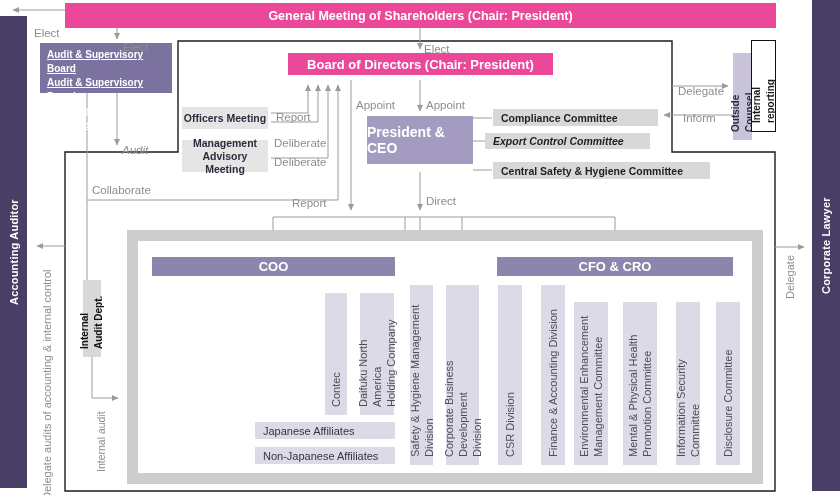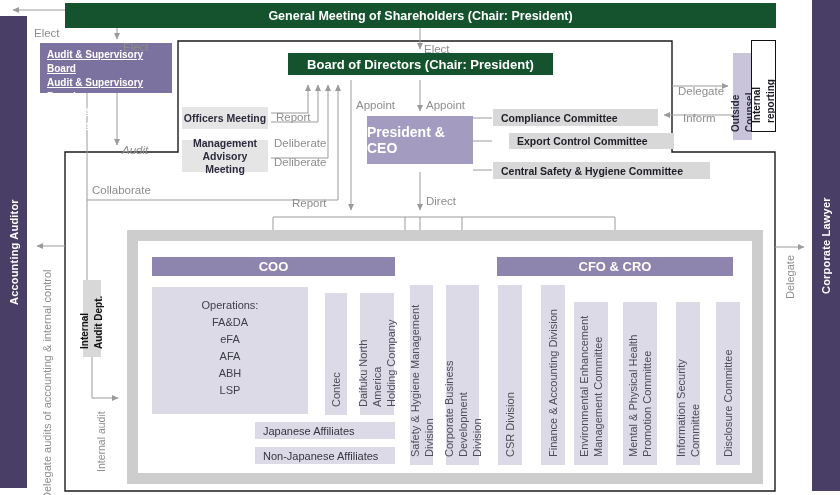--- a/index.html
+++ b/index.html
@@ -1,19 +1,19 @@
 <!DOCTYPE html>
 <html><head>
 <meta charset="utf-8">
 <style>
   html,body{margin:0;padding:0;background:#fff;}
   #stage{position:relative;width:840px;height:495px;background:#fff;overflow:hidden;
          font-family:"Liberation Sans",sans-serif;}
   .box{position:absolute;box-sizing:border-box;}
-  .bar{background:#14532d;color:#fff;font-weight:bold;display:flex;align-items:center;justify-content:center;}
+  .bar{background:#ec4899;color:#fff;font-weight:bold;display:flex;align-items:center;justify-content:center;}
   .side{background:#493e66;color:#fff;font-weight:bold;font-size:12.5px;letter-spacing:.2px;}
   .lp{background:#e5e5e5;color:#2c2c3e;font-weight:bold;display:flex;align-items:center;justify-content:center;text-align:center;}
   .grayb{background:#d8d8d8;color:#1e1e27;font-weight:bold;display:flex;align-items:center;padding-left:8px;font-size:10.5px;}
   .lav{background:#dcdae7;color:#4c4d57;}
   .pre{white-space:pre-line;}
   .vbox{writing-mode:vertical-rl;transform:rotate(180deg);display:flex;align-items:center;justify-content:flex-start;
         padding:8px 1px;font-size:11px;line-height:14px;white-space:pre-line;}
   .vcenter{justify-content:center;}
   .label{position:absolute;font-size:11.5px;color:#8d8d8d;white-space:nowrap;margin-top:13px;}
   .vlabel{position:absolute;writing-mode:vertical-rl;transform:rotate(180deg);font-size:11px;color:#8d8d8d;
@@ -96,43 +96,36 @@
 
   <div class="box bar" style="left:288px;top:53px;width:265px;height:22px;font-size:13px;">Board of Directors (Chair: President)</div>
 
   <div class="box lp" style="left:182px;top:107px;width:86px;height:22px;font-size:10.5px;">Officers Meeting</div>
   <div class="box lp pre" style="left:182px;top:140px;width:86px;height:32px;font-size:10.5px;line-height:13px;">Management
 Advisory Meeting</div>
 
   <div class="box bar" style="left:367px;top:116px;width:106px;height:48px;background:#a39cc0;font-size:14px;">President &amp; CEO</div>
 
   <div class="box grayb" style="left:493px;top:109px;width:165px;height:17px;">Compliance Committee</div>
-  <div class="box grayb" style="left:509px;top:133px;width:165px;height:16px;">Export Control Committee</div>
+  <div class="box grayb" style="left:485px;top:133px;width:165px;height:16px;font-style:italic;">Export Control Committee</div>
   <div class="box grayb" style="left:493px;top:162px;width:217px;height:17px;">Central Safety &amp; Hygiene Committee</div>
 
   <div class="box vbox vcenter" style="left:733px;top:53px;width:19px;height:87px;background:#c9c4da;
        color:#2c2c3e;font-weight:bold;font-size:10px;">Outside Counsel</div>
   <div class="box vbox vcenter" style="left:751px;top:40px;width:25px;height:92px;background:#fff;
        border:1.5px solid #111;color:#1a1a22;font-weight:bold;font-size:10px;">Internal reporting</div>
 
   <div class="box vbox vcenter" style="left:83px;top:280px;width:18px;height:77px;background:#d8d8d8;
        color:#111;font-weight:bold;font-size:10px;">Internal Audit Dept.</div>
 
   <div class="box" style="left:127px;top:230px;width:636px;height:254px;border:11px solid #cdcdcd;background:#fff;"></div>
 
   <div class="box bar" style="left:152px;top:257px;width:243px;height:19px;background:#8d85ae;font-size:13px;">COO</div>
   <div class="box bar" style="left:497px;top:257px;width:236px;height:19px;background:#8d85ae;font-size:13px;">CFO &amp; CRO</div>
 
-  <div class="box lav pre" style="left:152px;top:287px;width:156px;height:127px;font-size:11px;
-       line-height:17px;text-align:center;padding-top:10px;color:#3d3e48;">Operations:
-FA&amp;DA
-eFA
-AFA
-ABH
-LSP</div>
 
   <div class="box lav vbox" style="left:325px;top:293px;width:22px;height:122px;">Contec</div>
   <div class="box lav vbox" style="left:360px;top:293px;width:34px;height:122px;">Daifuku North America
 Holding Company</div>
   <div class="box lav vbox" style="left:410px;top:285px;width:23px;height:180px;">Safety &amp; Hygiene Management Division</div>
   <div class="box lav vbox" style="left:446px;top:285px;width:33px;height:180px;">Corporate Business Development
 Division</div>
 
   <div class="box affil" style="left:255px;top:422px;width:140px;height:17px;">Japanese Affiliates</div>
   <div class="box affil" style="left:255px;top:447px;width:140px;height:17px;">Non-Japanese Affiliates</div>

